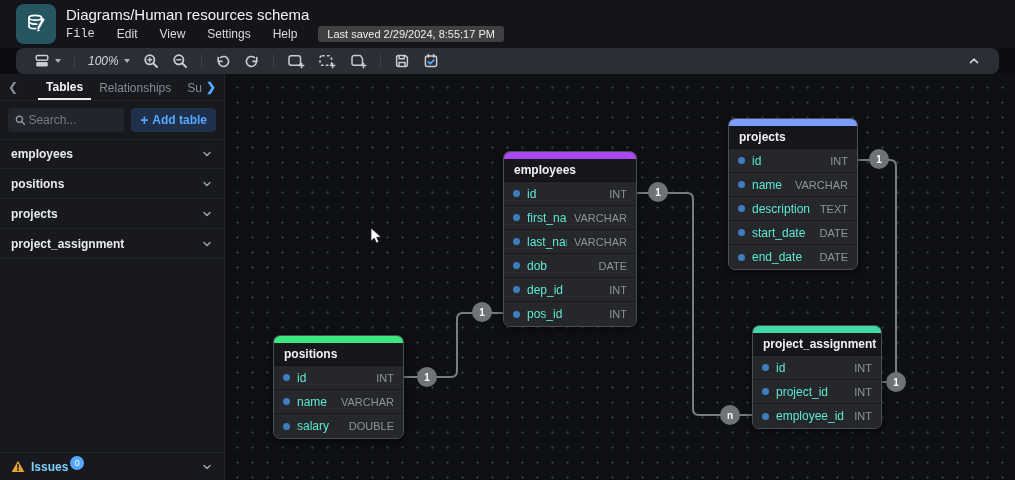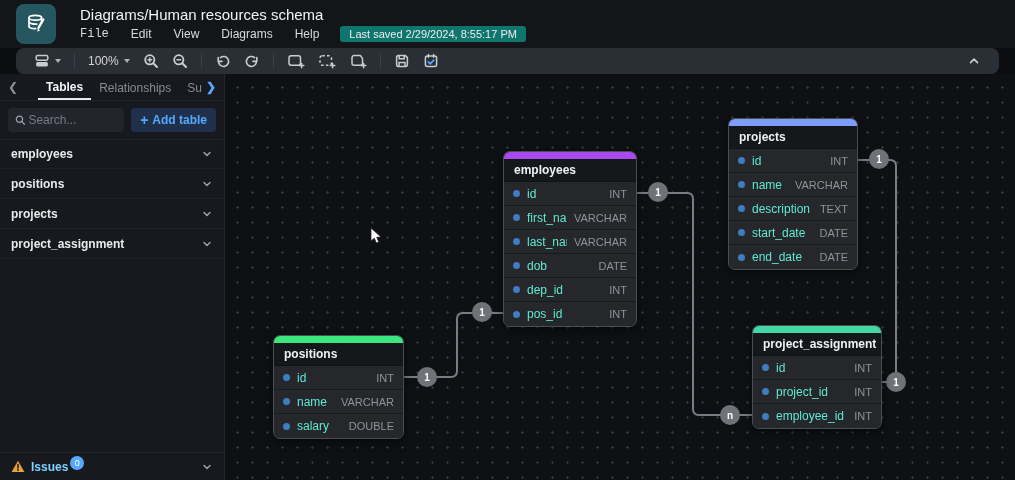--- a/index.html
+++ b/index.html
@@ -3,30 +3,30 @@
 <meta charset="utf-8">
 <style>
   * { margin:0; padding:0; box-sizing:border-box; }
   html,body { width:1015px; height:480px; overflow:hidden; background:#0c0d10;
     font-family:"Liberation Sans", sans-serif; }
   .app { width:1015px; height:480px; display:flex; flex-direction:column; background:#0c0d10; }
 
   
   .header { height:48px; background:#141519; display:flex; align-items:flex-start; padding:4px 10px 0 16px; flex:0 0 auto; }
   .logo { width:40px; height:40px; border-radius:8px; background:#265761; display:flex; align-items:center; justify-content:center; flex:0 0 auto; }
-  .head-col { margin-left:24px; display:flex; flex-direction:column; }
+  .head-col { margin-left:10px; display:flex; flex-direction:column; }
   .page-title { color:#f2f3f5; font-size:15px; line-height:19px; margin-top:1px; }
   .menubar { display:flex; align-items:center; gap:4px; margin-top:2px; }
   .menu-item { color:#d8dadd; font-size:12px; padding:1px 9px; border-radius:3px; cursor:default; }
   .menu-item:first-child { padding-left:0;font-family:Liberation Mono, monospace; }
-  .saved-pill { background:#0f766e; color:#eceded; font-size:11px; padding:2px 9px; border-radius:3px; margin-left:8px; white-space:nowrap; }
+  .saved-pill { background:#404040; color:#eceded; font-size:11px; padding:2px 9px; border-radius:3px; margin-left:8px; white-space:nowrap; }
 
   
   .toolbar-strip { height:26px; padding:0 16px; flex:0 0 auto; background:#0c0d10; }
-  .toolbar { height:26px; background:#2a2e35; border-radius:8px; display:flex; align-items:center; padding:0 12px; gap:1px; }
+  .toolbar { height:26px; background:#2a2e35; border-radius:8px; display:flex; align-items:center; padding:0 12px; gap:1px;font-style:italic; }
   .tb-btn { display:flex; align-items:center; gap:3px; padding:3px 6px; border-radius:4px; color:#c9ccd1; }
   .tb-btn svg { display:block; }
   .tb-sep { width:1px; height:14px; background:#3c4048; margin:0 6px; }
   .zoom-label { font-size:12px; color:#d4d6d9; }
   .caret { width:0; height:0; border-left:3.5px solid transparent; border-right:3.5px solid transparent; border-top:4px solid #aeb2b8; margin-left:2px; }
   .tb-spacer { flex:1; }
 
   
   .main { flex:1; display:flex; min-height:0; }
   .sidebar { width:225px; background:#17191e; border-right:1px solid #26282e; position:relative; flex:0 0 auto; }
@@ -95,21 +95,21 @@
           <path d="M23 26.5 l-1.6 4.2 l4.4 -1.1 z" fill="#ffffff"></path>
         </g>
       </svg>
     </div>
     <div class="head-col">
       <div class="page-title">Diagrams/Human resources schema</div>
       <div class="menubar" id="menubar">
           <span class="menu-item">File</span>
           <span class="menu-item">Edit</span>
           <span class="menu-item">View</span>
-          <span class="menu-item">Diagrams</span>
+          <span class="menu-item">Settings</span>
           <span class="menu-item">Help</span>
           <span class="saved-pill">Last saved 2/29/2024, 8:55:17 PM</span>
         </div>
     </div>
   </div>
 
   <div class="toolbar-strip">
     <div class="toolbar">
       <div class="tb-btn">
         <svg width="16" height="16" viewBox="0 0 16 16">

